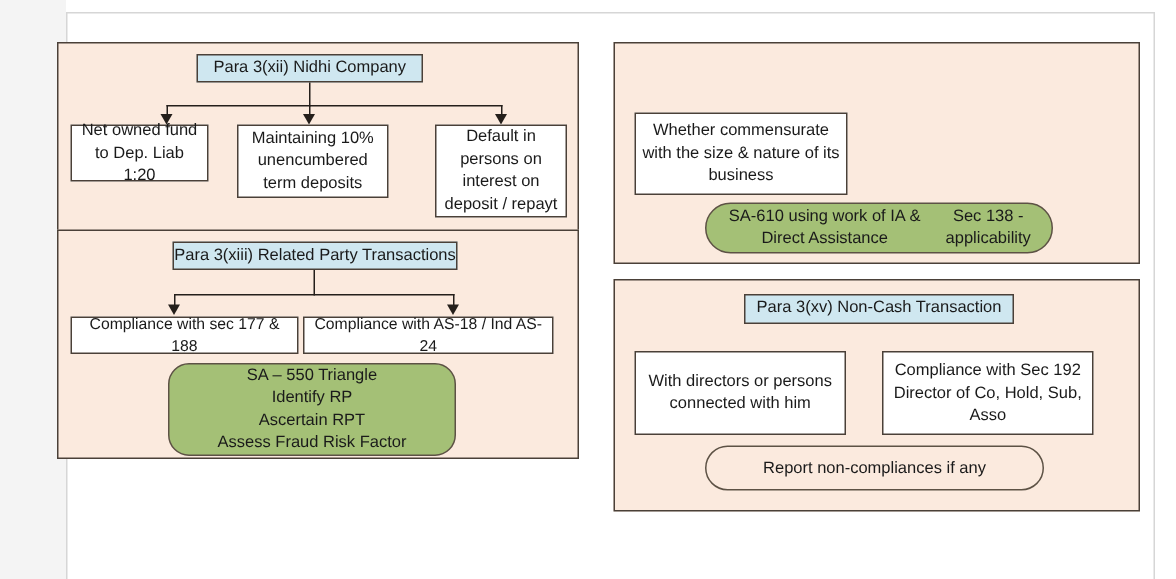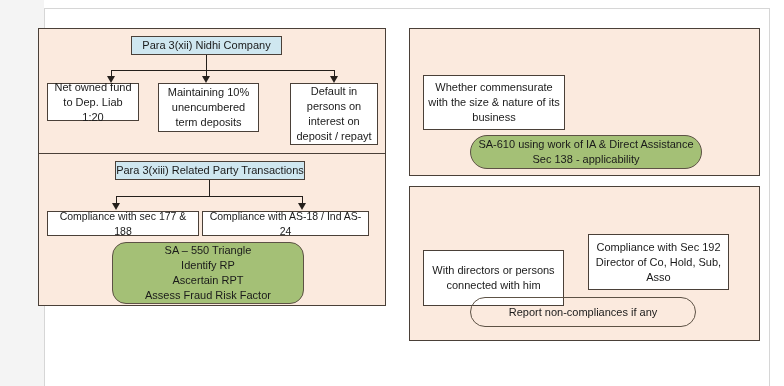--- a/index.html
+++ b/index.html
@@ -174,29 +174,30 @@
       <span>Assess Fraud Risk Factor</span>
     </div>
   </div>
 
   <div class="panel" id="panel-ias">
 
 
     <div class="leaf-box" style="left:13px; top:46px; width:142px; height:55px;">Whether commensurate with the size &amp; nature of its business</div>
 
 
-    <div class="green-box" style="left:60px; top:106px; width:232px; height:34px; flex-direction:column;border-radius:17px;">
+    <div class="green-box" style="left:60px; top:106px; width:232px; height:34px; border-radius:17px;">
       <span>SA-610 using work of IA &amp; Direct Assistance</span>
       <span>Sec 138 - applicability</span>
     </div>
   </div>
 
   <div class="panel" id="panel-ncash">
 
-
-    <div class="leaf-box" style="left:13px; top:47px; width:141px; height:56px;margin-top:16px;">With directors or persons connected with him</div>
+    <div class="title-box" style="left:86px; top:9px; width:180px; height:20px;">Para 3(xv) Non-Cash Transaction</div>
+
+    <div class="leaf-box" style="left:13px; top:47px; width:141px; height:56px;">With directors or persons connected with him</div>
 
     <div class="leaf-box" style="left:178px; top:47px; width:141px; height:56px;">Compliance with Sec 192 Director of Co, Hold, Sub, Asso</div>
 
     <div class="pill-box" style="left:60px; top:110px; width:226px; height:30px;">Report non-compliances if any</div>
   </div>
 
 </div>
 
 </body></html>

